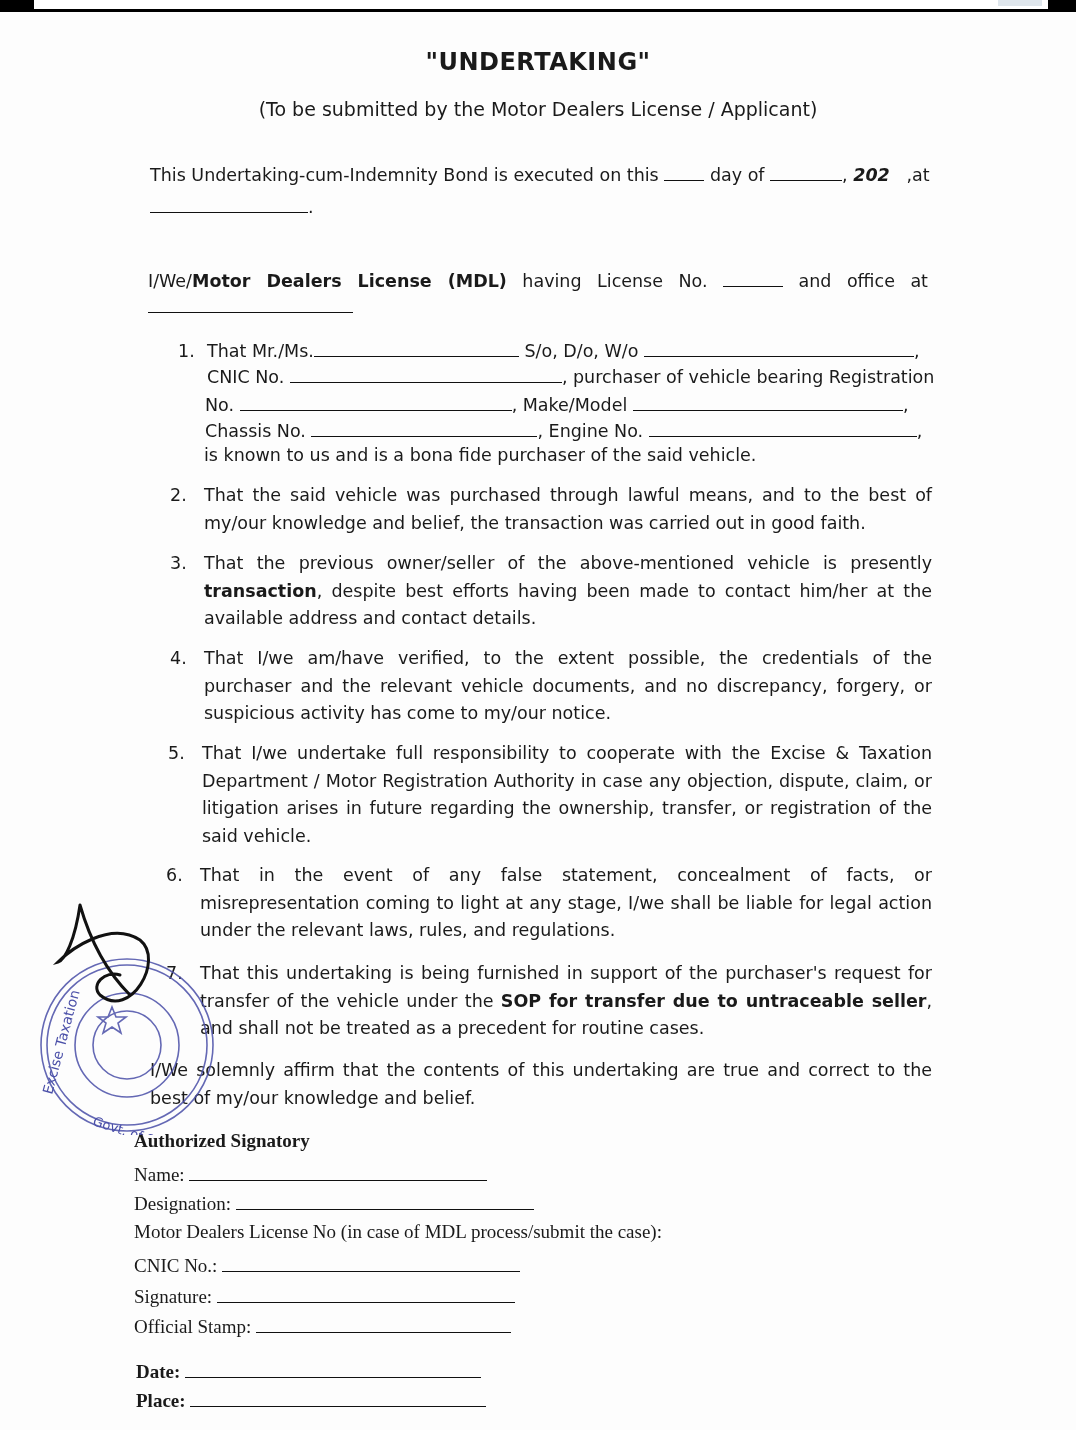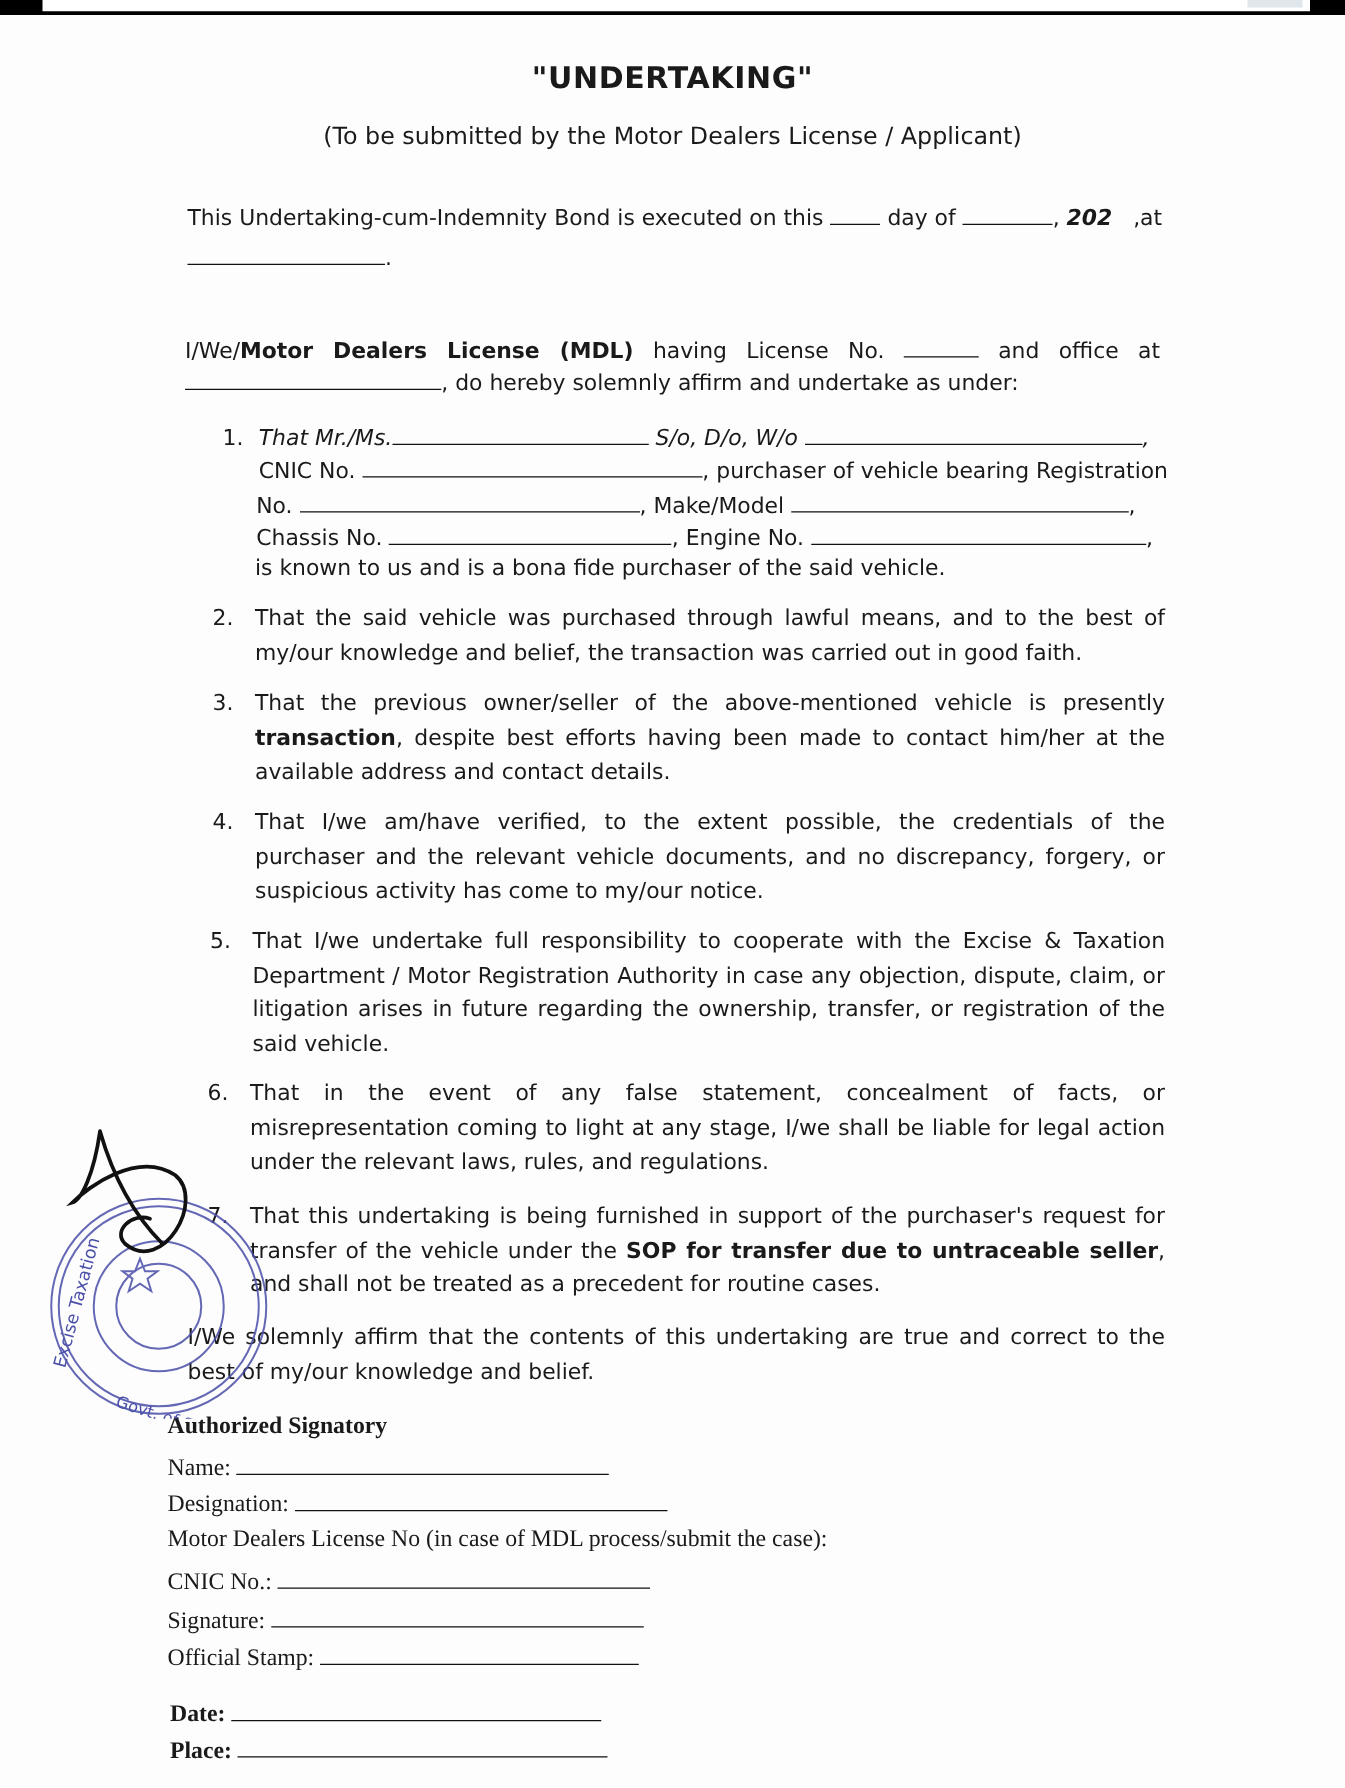--- a/index.html
+++ b/index.html
@@ -55,25 +55,25 @@
   <span class="blank" style="width:158px;"></span><span>.</span>
 </div>
 
 <div class="txt justify" style="left:148px; top:268px; width:780px;">
   <span>I/We/</span><b>Motor Dealers License (MDL)</b>
   <span>having License No.</span>
   <span class="blank" style="width:60px;"></span>
   <span>and office at</span>
 </div>
 <div class="txt" style="left:148px; top:294px;">
-  <span class="blank" style="width:205px;"></span><span>, do hereby solemnly affirm and undertake as under:</span>
+  <span class="blank" style="width:205px;"></span>
 </div>
 
 <div class="txt" style="left:178px; top:338px;">1.</div>
-<div class="txt" style="left:207px; top:338px;font-style:italic;">
+<div class="txt" style="left:207px; top:338px;">
   <span>That Mr./Ms.</span><span class="blank" style="width:205px;"></span>
   <span>S/o, D/o, W/o</span>
   <span class="blank" style="width:270px;"></span>,
 </div>
 <div class="txt" style="left:207px; top:364px;">
   <span>CNIC No.</span>
   <span class="blank" style="width:272px;"></span><span>, purchaser of vehicle bearing Registration</span>
 </div>
 <div class="txt" style="left:205px; top:392px;">
   <span>No.</span>

